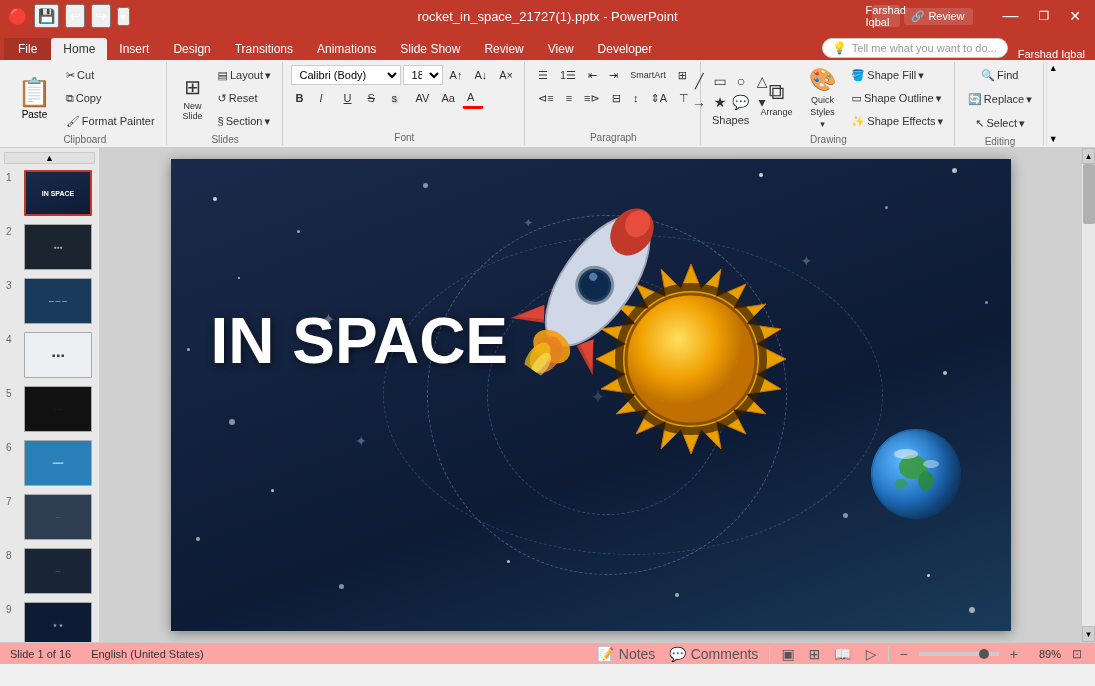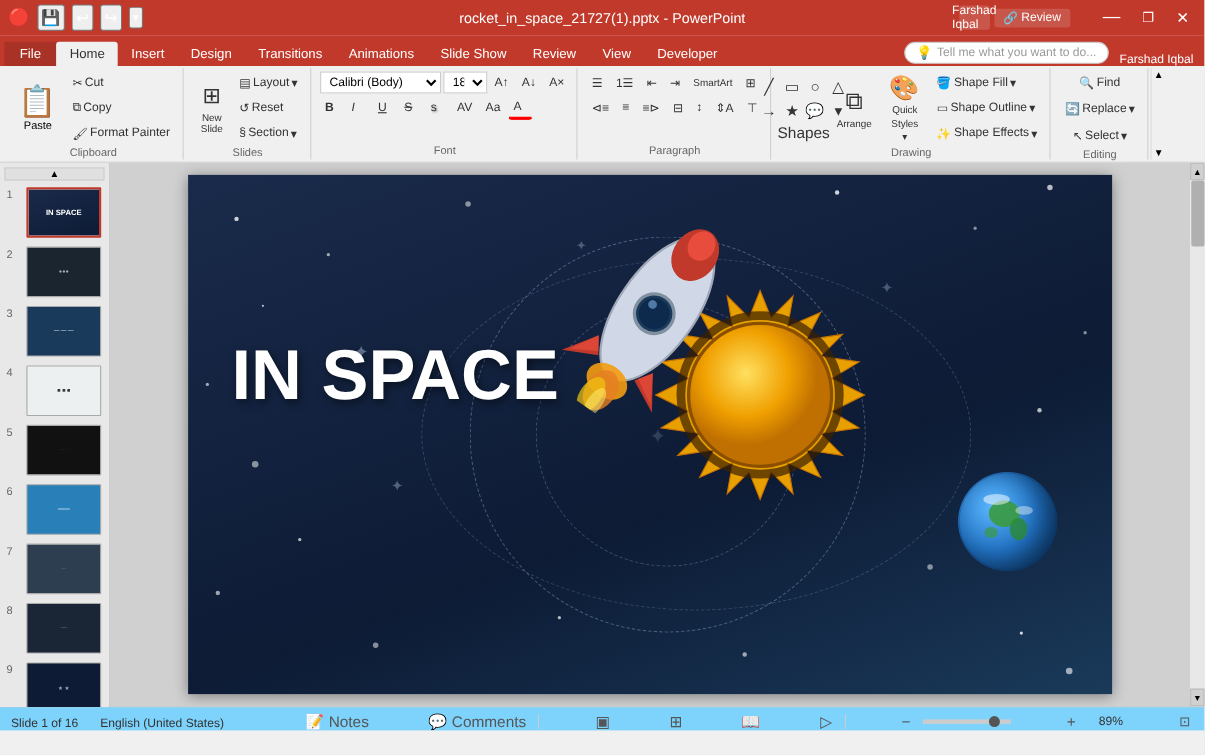--- a/index.html
+++ b/index.html
@@ -208,43 +208,42 @@
       top: 240px;
       left: 42px;
       font-size: 18px;
       color: rgba(200,220,255,0.9);
       font-family: Arial, sans-serif;
     }
 
     
     #status-bar {
       height: 22px;
-      background: #7dd3fc;
+      background: #fca5a5;
       border-top: 1px solid #ccc;
       display: flex;
-      align-items: flex-end;
+      align-items: center;
       padding: 0 10px;
       font-size: 11px;
       color: #333;
       gap: 20px;
     }
     #status-bar .right {
       margin-left: auto;
       display: flex;
       align-items: center;
       gap: 8px;
     }
     .status-btn {
       background: none;
       border: none;
       cursor: pointer;
       font-size: 14px;
       padding: 0 3px;
       color: #555;
-      margin-left: 40px;
     }
 
     
     .qa-icon { font-size: 14px; cursor: pointer; color: white; padding: 2px; }
 
     
     #tell-me {
       display: flex;
       align-items: center;
       background: white;
@@ -487,21 +486,21 @@
         <div class="shapes-grid">
           <span class="shape-item">╱</span>
           <span class="shape-item">▭</span>
           <span class="shape-item">○</span>
           <span class="shape-item">△</span>
           <span class="shape-item">→</span>
           <span class="shape-item">★</span>
           <span class="shape-item">💬</span>
           <span class="shape-item">▾</span>
         </div>
-        <span style="font-size:14px;">Shapes</span>
+        <span style="font-size:11px;">Shapes</span>
       </div>
       <div class="big-btn">
         <span class="icon">⧉</span>
         <span style="font-size:9px;">Arrange</span>
       </div>
       <div class="big-btn">
         <span class="icon">🎨</span>
         <span style="font-size:9px;text-align:center;">Quick</span>
         <span style="font-size:9px;">Styles</span>
         <span style="font-size:9px;">▾</span>

